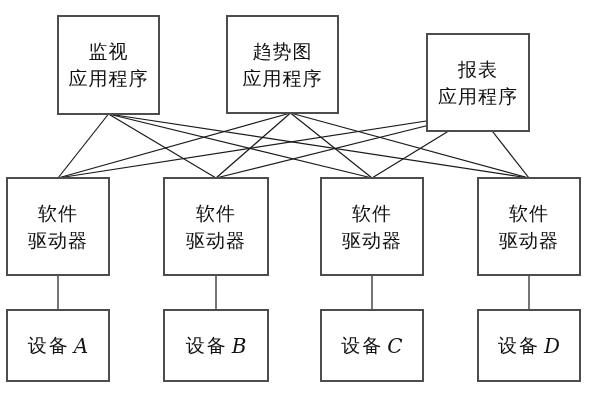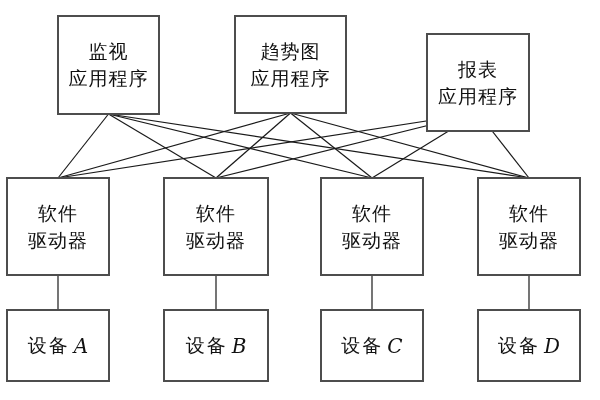--- a/index.html
+++ b/index.html
@@ -72,21 +72,21 @@
       <line x1="58" y1="275" x2="58" y2="310" stroke="#1a1a1a" stroke-width="1.2"></line>
       <line x1="216" y1="275" x2="216" y2="310" stroke="#1a1a1a" stroke-width="1.2"></line>
       <line x1="372" y1="275" x2="372" y2="310" stroke="#1a1a1a" stroke-width="1.2"></line>
       <line x1="529" y1="275" x2="529" y2="310" stroke="#1a1a1a" stroke-width="1.2"></line>
     </svg>
 
   <div class="box app" id="app-0" style="left:57px; top:15px; width:103px; height:100px;">
     <span class="lbl">监视
 应用程序</span>
   </div>
-  <div class="box app" id="app-1" style="left:234px; top:15px; width:113px; height:99px;text-align:center;">
+  <div class="box app" id="app-1" style="left:226px; top:15px; width:113px; height:99px;text-align:center;">
     <span class="lbl">趋势图
 应用程序</span>
   </div>
   <div class="box app" id="app-2" style="left:426px; top:33px; width:104px; height:99px;">
     <span class="lbl">报表
 应用程序</span>
   </div>
 
   <div class="box driver" id="driver-0" style="left:6px; top:177px; width:104px; height:99px;">
     <span class="lbl">软件

